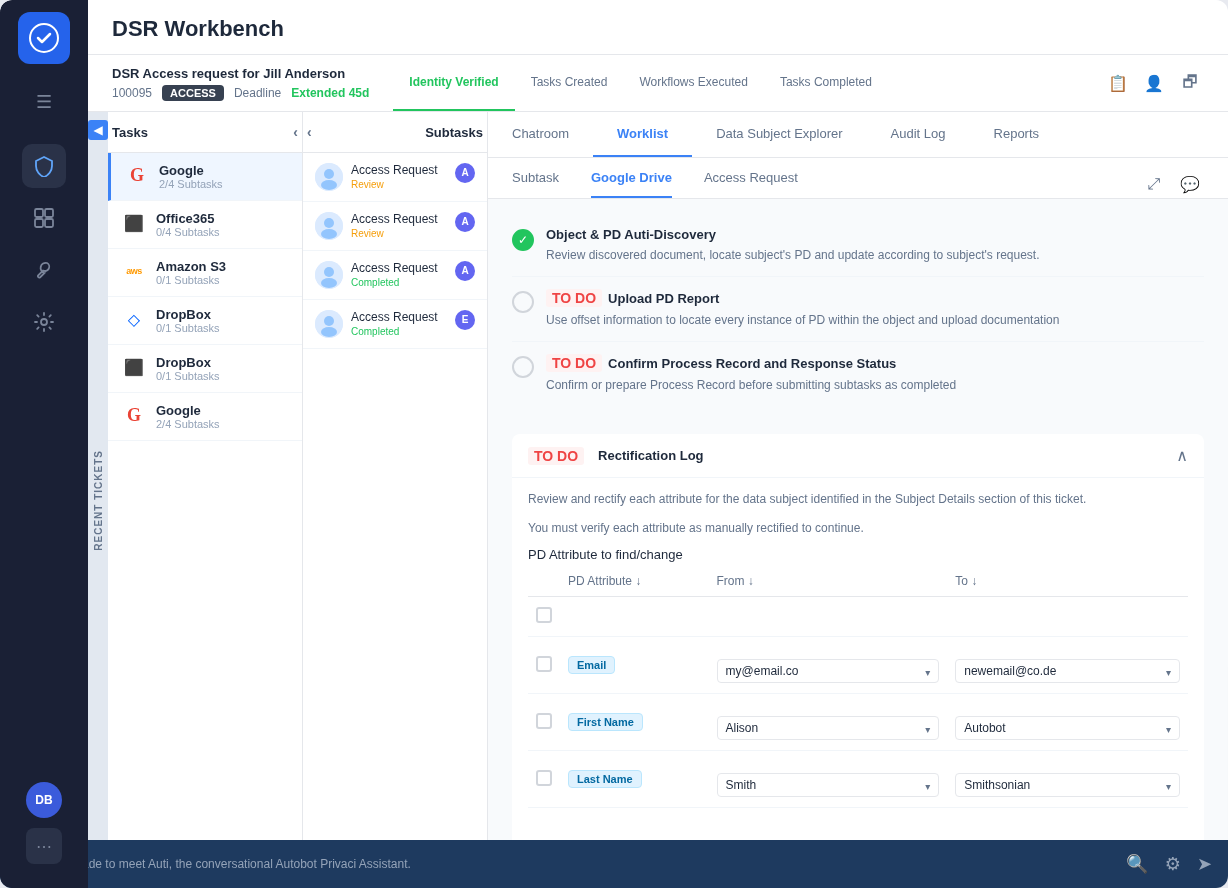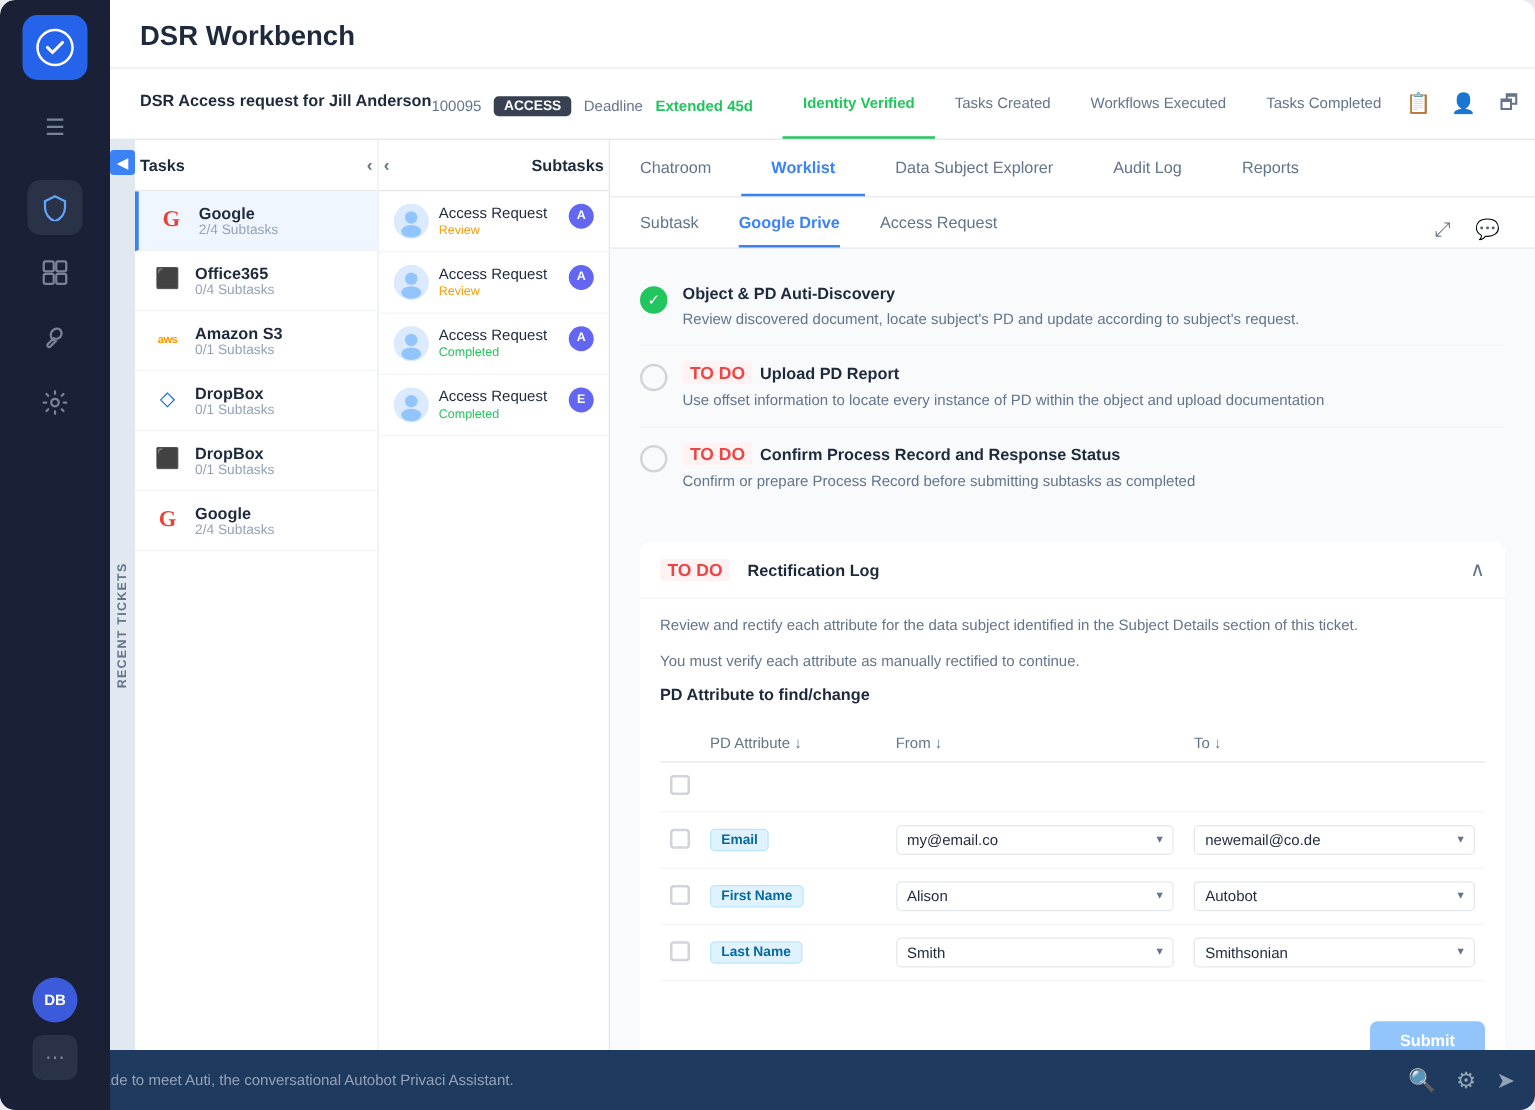--- a/index.html
+++ b/index.html
@@ -101,27 +101,27 @@
     .task-desc { font-size: 12px; color: #64748b; line-height: 1.5; }
     .todo-badge { display: inline-block; font-size: 14px; font-weight: 700; color: #ef4444; background: #fef2f2; padding: 1px 6px; border-radius: 3px; margin-right: 6px; }
 
     
     .rectification-section { background: #fff; margin: 12px 24px; border-radius: 8px; overflow: hidden; }
     .rect-header { padding: 12px 16px; display: flex; align-items: center; justify-content: space-between; border-bottom: 1px solid #f1f5f9; }
     .rect-title { font-size: 13px; font-weight: 600; color: #1e293b; }
     .rect-desc { padding: 12px 16px; font-size: 12px; color: #64748b; line-height: 1.6; }
     .rect-verify { padding: 0 16px 12px; font-size: 12px; color: #64748b; }
     .pd-section { padding: 0 16px 16px; }
-    .pd-title { font-size: 13px; font-weight: 700; color: #1e293b; margin-bottom: 16px; }
+    .pd-title { font-size: 13px; font-weight: 400; color: #1e293b; margin-bottom: 4px; }
     .pd-table { width: 100%; border-collapse: collapse; }
     .pd-table th { font-size: 12px; color: #64748b; font-weight: 500; padding: 8px 8px; text-align: left; border-bottom: 1px solid #e5e7eb; }
     .pd-table td { padding: 10px 8px; font-size: 12px; border-bottom: 1px solid #f1f5f9; }
     .pd-checkbox { width: 16px; height: 16px; border: 2px solid #d1d5db; border-radius: 3px; display: inline-block; flex-shrink: 0; }
     .pd-attr-badge { display: inline-block; background: #e0f2fe; color: #0369a1; font-size: 11px; font-weight: 600; padding: 2px 8px; border-radius: 4px; border: 1px solid #bae6fd; }
-    .pd-select { display: flex; align-items: flex-start; gap: 16px; border: 1px solid #e5e7eb; border-radius: 4px; padding: 4px 8px; font-size: 12px; color: #1e293b; cursor: pointer; min-width: 130px; }
+    .pd-select { display: flex; align-items: flex-end; gap: 16px; border: 1px solid #e5e7eb; border-radius: 4px; padding: 4px 8px; font-size: 12px; color: #1e293b; cursor: pointer; min-width: 130px; margin-top: 12px; }
     .pd-select-arrow { color: #64748b; font-size: 10px; margin-left: auto; }
     .submit-area { padding: 16px; text-align: right; }
     .submit-btn { background: #93c5fd; color: #fff; border: none; padding: 8px 24px; border-radius: 6px; font-size: 13px; font-weight: 600; cursor: pointer; }
 
     
     .bottom-bar { position: absolute; bottom: 0; left: 0; right: 0; height: 48px; background: #1e3a5f; display: flex; align-items: center; padding: 0 16px; gap: 12px; }
     .chat-bubble { background: #d1fae5; border-radius: 50%; width: 28px; height: 28px; display: flex; align-items: center; justify-content: center; font-size: 14px; }
     .chat-text { font-size: 12px; color: #94a3b8; flex: 1; }
     .bottom-actions { display: flex; gap: 16px; align-items: center; }
     .bottom-icon { color: #94a3b8; font-size: 18px; cursor: pointer; }
@@ -172,21 +172,21 @@
 </div>
 
 <div class="main">
 
   <div class="header">
     <div class="page-title">DSR Workbench</div>
   </div>
 
   <div class="ticket-bar">
     <div class="ticket-info">
-      <div style="display:flex;flex-direction:row;">
+      <div style="display:flex;flex-direction:column;">
         <div class="ticket-title">DSR Access request for Jill Anderson</div>
         <div style="display:flex;align-items:center;gap:10px;margin-top:4px;">
           <span class="ticket-id">100095</span>
           <span class="access-badge">ACCESS</span>
           <span class="deadline-text">Deadline</span>
           <span class="deadline-value"><span>Extended</span> <span>45d</span></span>
         </div>
       </div>
     </div>
     <div class="ticket-tabs">

